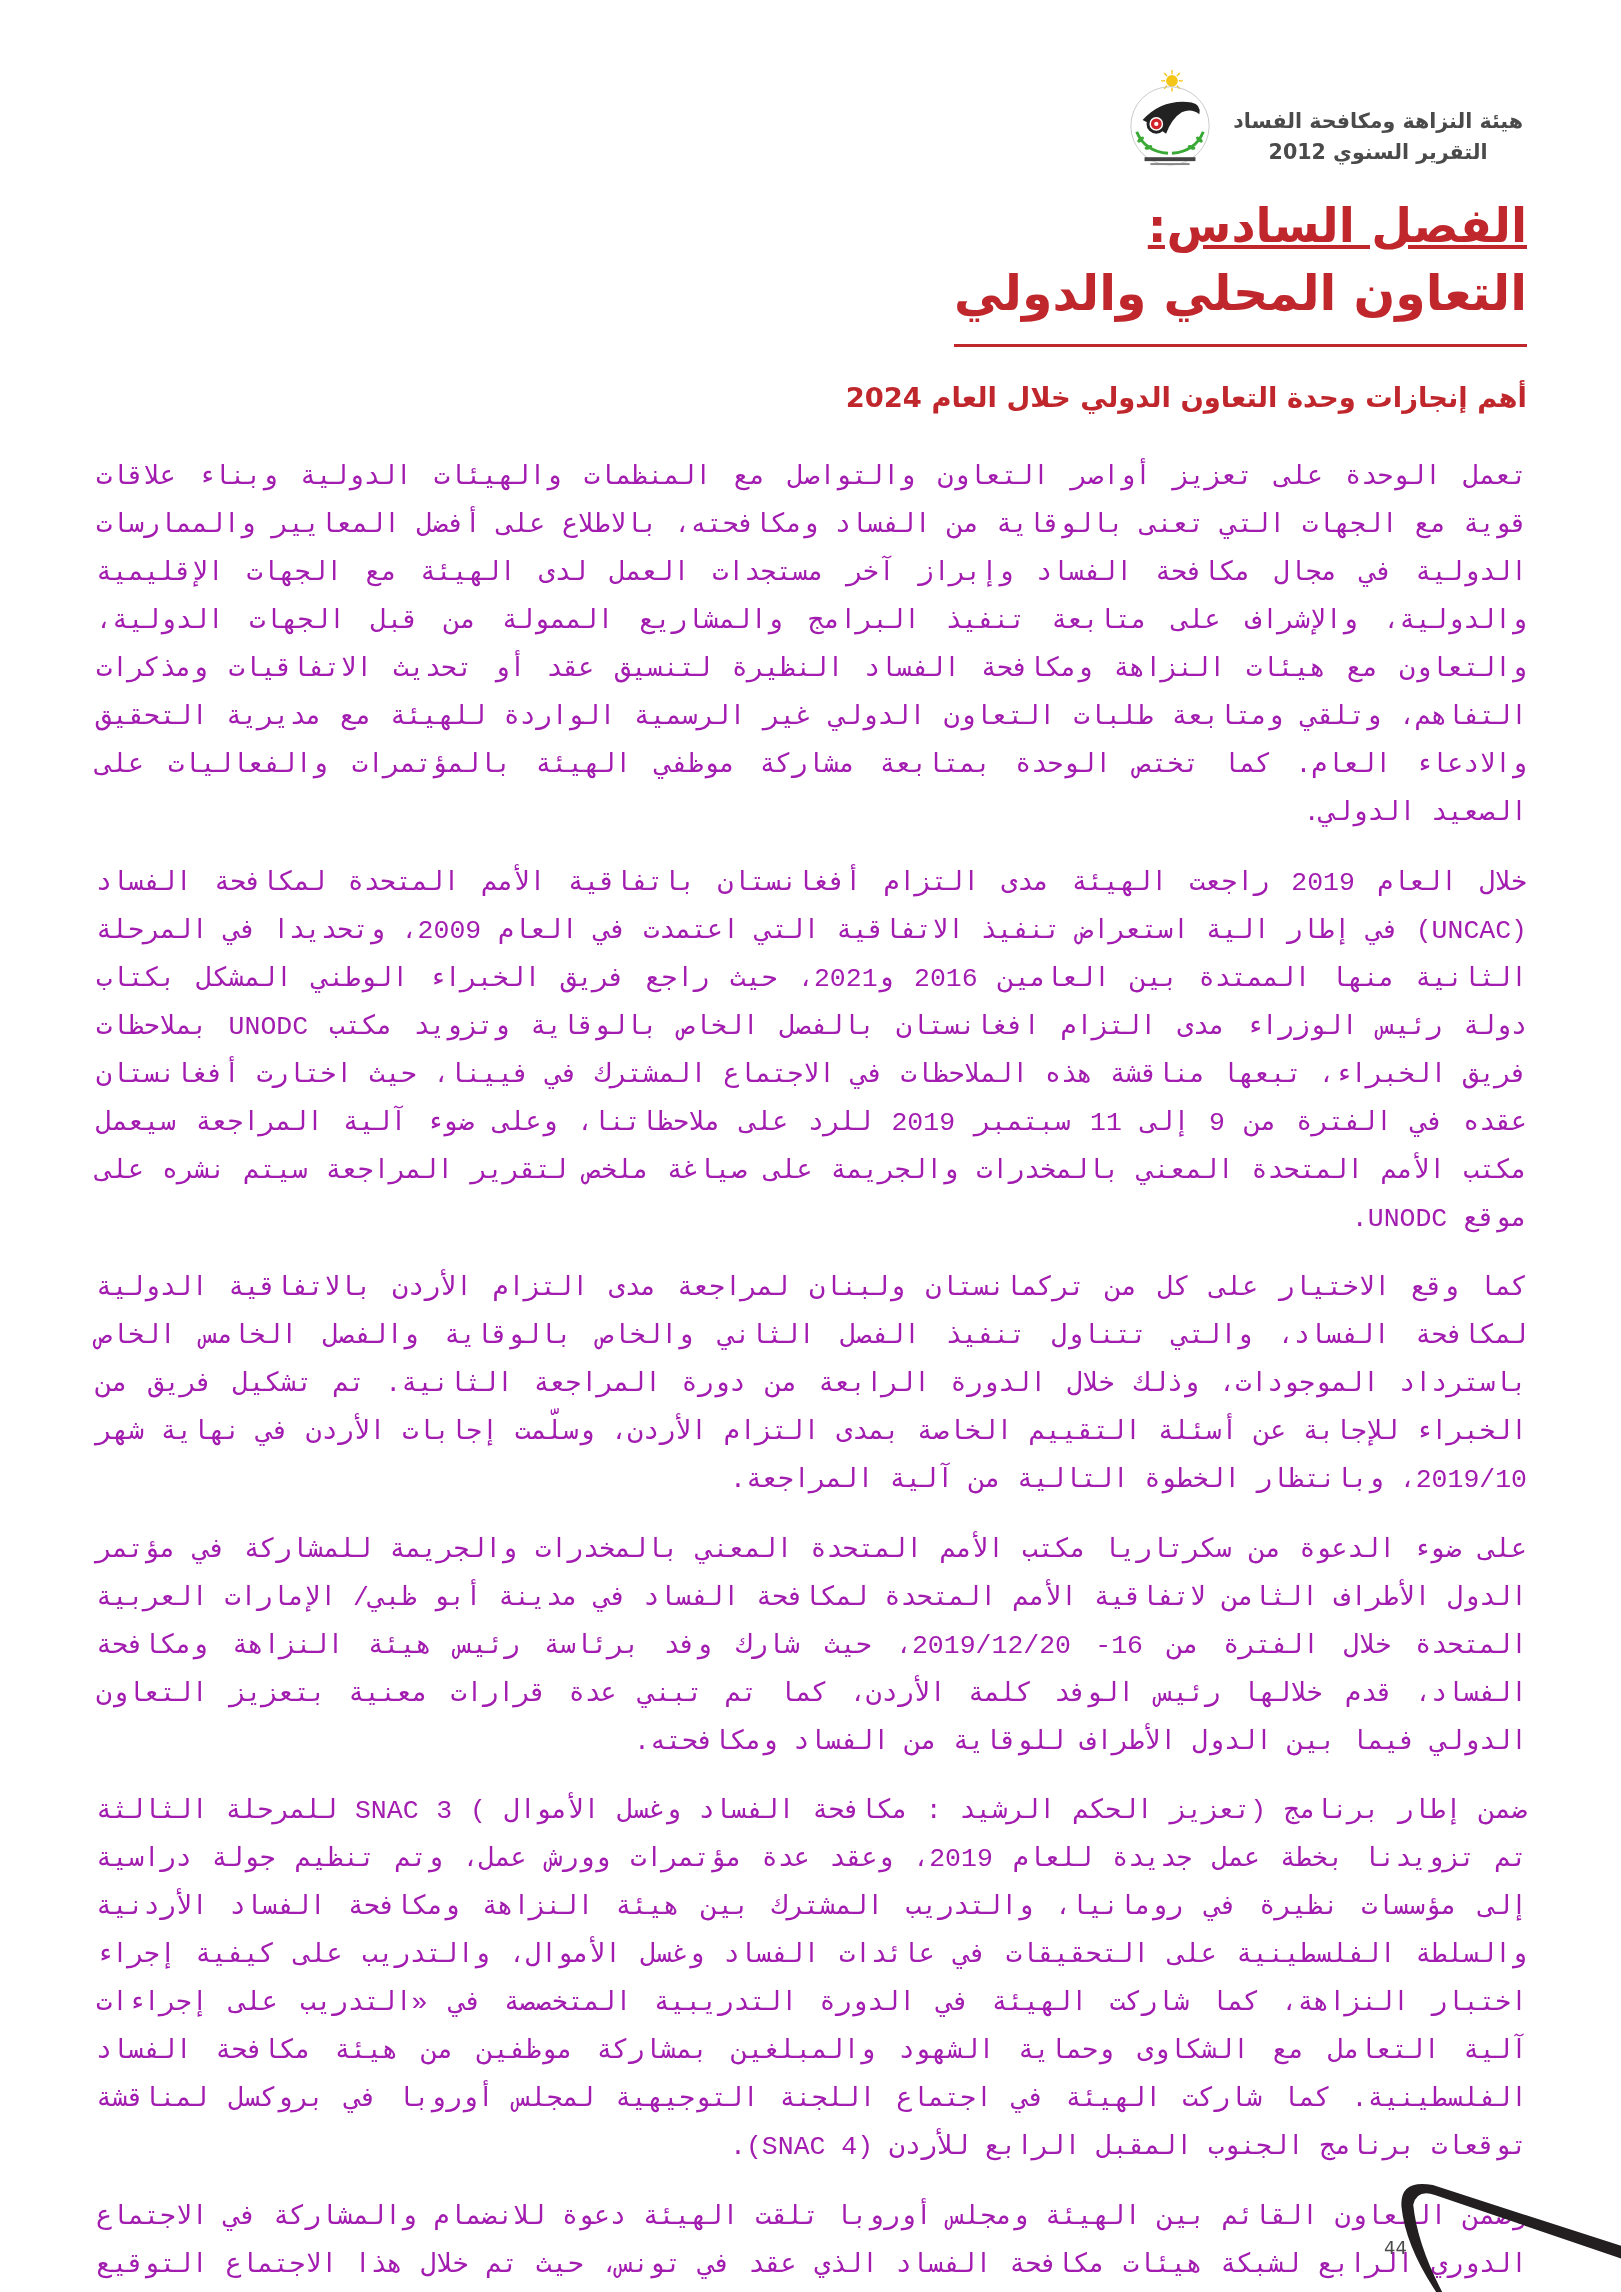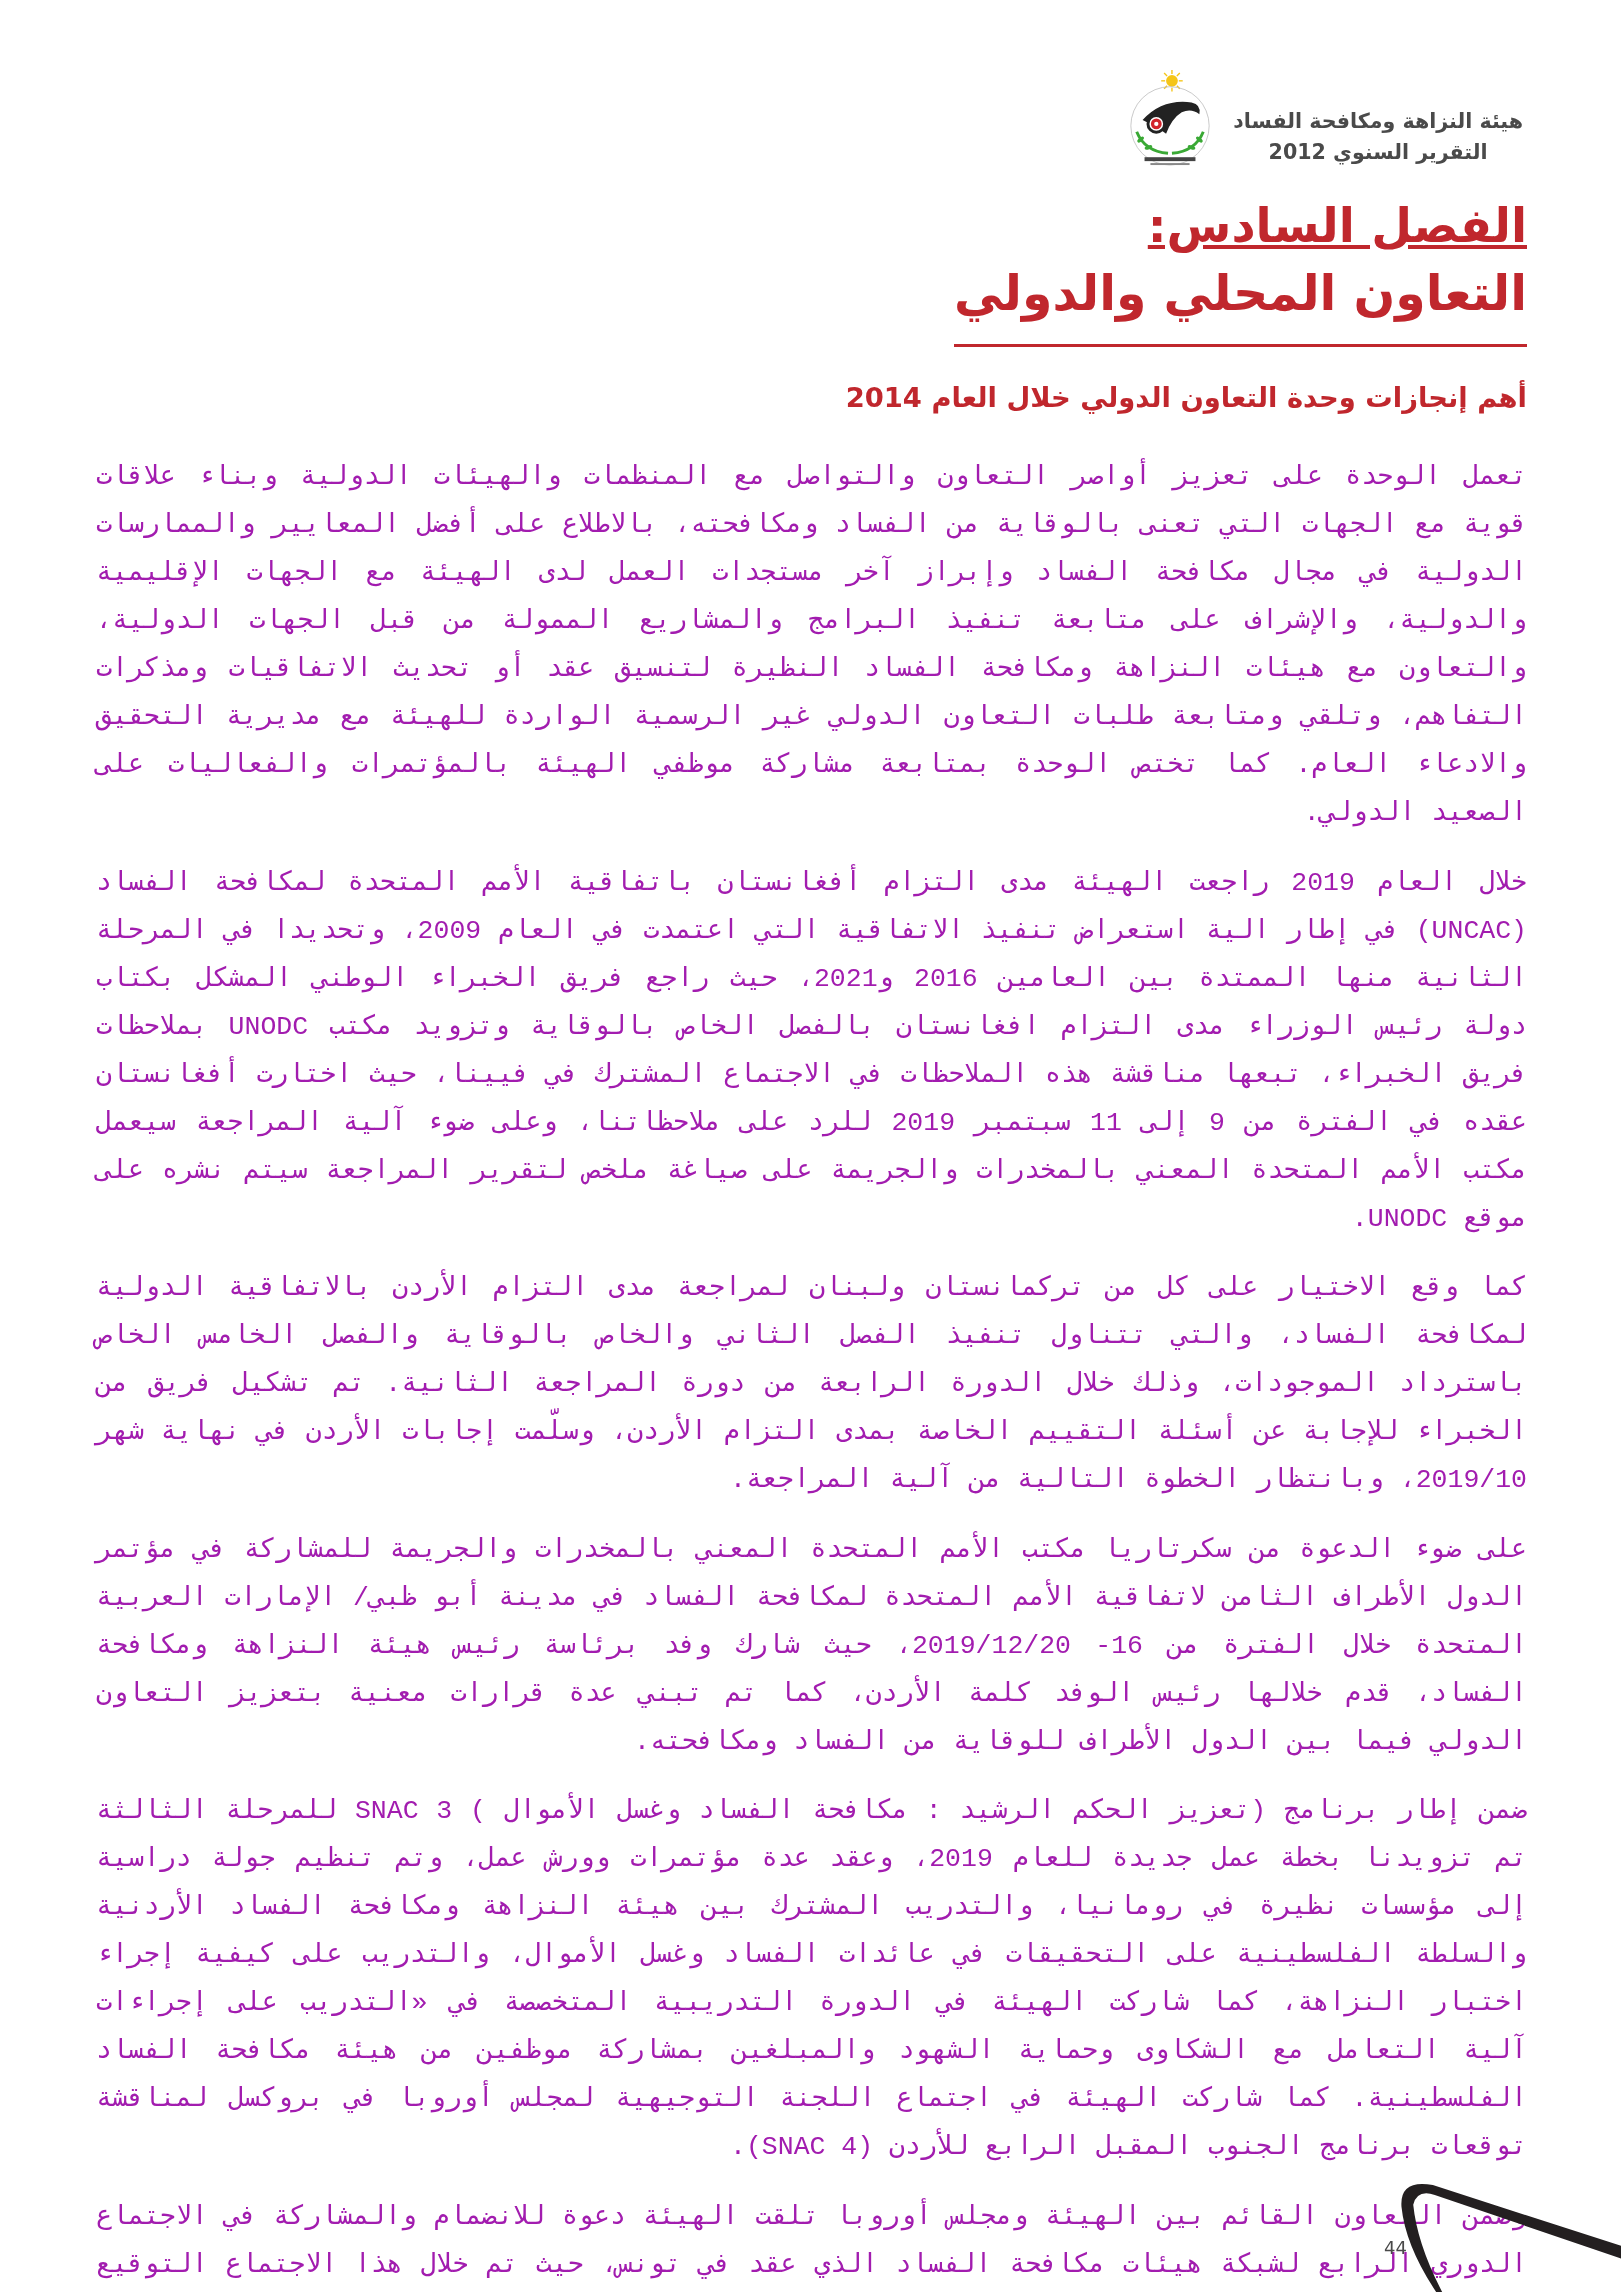--- a/index.html
+++ b/index.html
@@ -96,21 +96,21 @@
       <rect x="22" y="90" width="52" height="4" fill="#444"></rect>
       <rect x="28" y="96" width="40" height="2" fill="#888"></rect>
     </svg>
   </header>
 
   <section class="chapter">
     <div class="chapter-label">الفصل السادس:</div>
     <div class="chapter-title">التعاون المحلي والدولي</div>
   </section>
 
-  <h2 class="section-heading" style="margin:0;">أهم إنجازات وحدة التعاون الدولي خلال العام 2014</h2>
+  <h2 class="section-heading" style="margin:0;">أهم إنجازات وحدة التعاون الدولي خلال العام 2024</h2>
 
   <main class="body">
     <p>تعمل الوحدة على تعزيز أواصر التعاون والتواصل مع  المنظمات والهيئات الدولية وبناء علاقات قوية مع الجهات التي تعنى بالوقاية من الفساد ومكافحته، بالاطلاع على أفضل المعايير والممارسات الدولية في مجال مكافحة الفساد وإبراز آخر مستجدات العمل لدى الهيئة مع الجهات الإقليمية والدولية، والإشراف على متابعة تنفيذ البرامج والمشاريع الممولة من قبل الجهات الدولية، والتعاون مع هيئات النزاهة ومكافحة الفساد النظيرة لتنسيق عقد أو تحديث الاتفاقيات ومذكرات التفاهم، وتلقي ومتابعة طلبات التعاون الدولي غير الرسمية الواردة للهيئة مع مديرية التحقيق والادعاء العام. كما تختص الوحدة بمتابعة مشاركة موظفي الهيئة بالمؤتمرات والفعاليات على الصعيد الدولي.</p>
     <p>خلال العام 2019 راجعت الهيئة مدى التزام أفغانستان باتفاقية الأمم المتحدة لمكافحة الفساد (UNCAC) في إطار الية استعراض تنفيذ الاتفاقية التي اعتمدت في العام 2009، وتحديدا في المرحلة الثانية منها الممتدة بين العامين 2016 و2021، حيث راجع فريق الخبراء الوطني المشكل بكتاب دولة رئيس الوزراء مدى التزام افغانستان بالفصل الخاص بالوقاية وتزويد مكتب UNODC بملاحظات فريق الخبراء، تبعها مناقشة هذه الملاحظات في الاجتماع المشترك في فيينا، حيث اختارت أفغانستان عقده في الفترة من 9 إلى 11 سبتمبر 2019 للرد على ملاحظاتنا، وعلى ضوء آلية المراجعة سيعمل مكتب الأمم المتحدة المعني بالمخدرات والجريمة على صياغة ملخص لتقرير المراجعة سيتم نشره على موقع UNODC.</p>
     <p>كما وقع الاختيار على كل من تركمانستان ولبنان لمراجعة مدى التزام الأردن بالاتفاقية الدولية لمكافحة الفساد، والتي تتناول تنفيذ الفصل الثاني والخاص بالوقاية والفصل الخامس الخاص باسترداد الموجودات، وذلك خلال الدورة الرابعة من دورة المراجعة الثانية. تم تشكيل فريق من الخبراء للإجابة عن أسئلة التقييم الخاصة بمدى التزام الأردن، وسلّمت إجابات الأردن في نهاية شهر 2019/10، وبانتظار الخطوة التالية من آلية المراجعة.</p>
     <p>على ضوء الدعوة من سكرتاريا مكتب الأمم المتحدة المعني بالمخدرات والجريمة للمشاركة في مؤتمر الدول الأطراف الثامن لاتفاقية الأمم المتحدة لمكافحة الفساد في مدينة أبو ظبي/ الإمارات العربية المتحدة خلال الفترة من 16- 2019/12/20، حيث شارك وفد برئاسة رئيس هيئة النزاهة ومكافحة الفساد، قدم خلالها رئيس الوفد كلمة الأردن، كما تم تبني عدة قرارات معنية بتعزيز التعاون الدولي فيما بين الدول الأطراف للوقاية من الفساد ومكافحته.</p>
     <p>ضمن إطار برنامج (تعزيز الحكم الرشيد : مكافحة الفساد وغسل الأموال ) SNAC 3 للمرحلة الثالثة تم تزويدنا بخطة عمل جديدة للعام 2019، وعقد عدة مؤتمرات وورش عمل، وتم تنظيم جولة دراسية إلى مؤسسات نظيرة في رومانيا، والتدريب المشترك بين هيئة النزاهة ومكافحة الفساد الأردنية والسلطة الفلسطينية على التحقيقات في عائدات الفساد وغسل الأموال، والتدريب على كيفية إجراء اختبار النزاهة، كما شاركت الهيئة في الدورة التدريبية المتخصصة في «التدريب على إجراءات آلية التعامل مع الشكاوى وحماية الشهود والمبلغين بمشاركة موظفين من هيئة مكافحة الفساد الفلسطينية. كما شاركت الهيئة في اجتماع اللجنة التوجيهية لمجلس أوروبا في بروكسل لمناقشة توقعات برنامج الجنوب المقبل الرابع للأردن (SNAC 4).</p>
     <p>وضمن التعاون القائم بين الهيئة ومجلس أوروبا تلقت الهيئة دعوة للانضمام والمشاركة في الاجتماع الدوري الرابع لشبكة هيئات مكافحة الفساد الذي عقد في تونس، حيث تم خلال هذا الاجتماع التوقيع للانضمام إلى شبكة هيئات الوقاية من الفساد. وتم توقيع مذكرة تفاهم بين الهيئة والهيئة الوطنية لمكافحة الفساد التونسية بتاريخ</p>
   </main>
 

